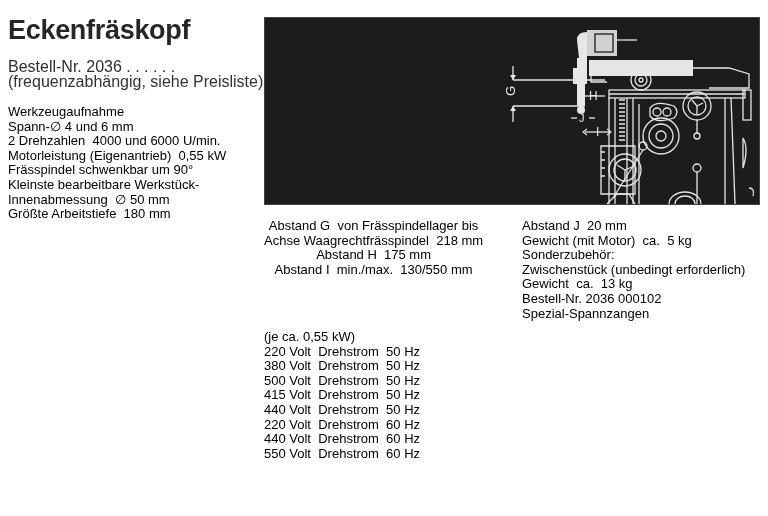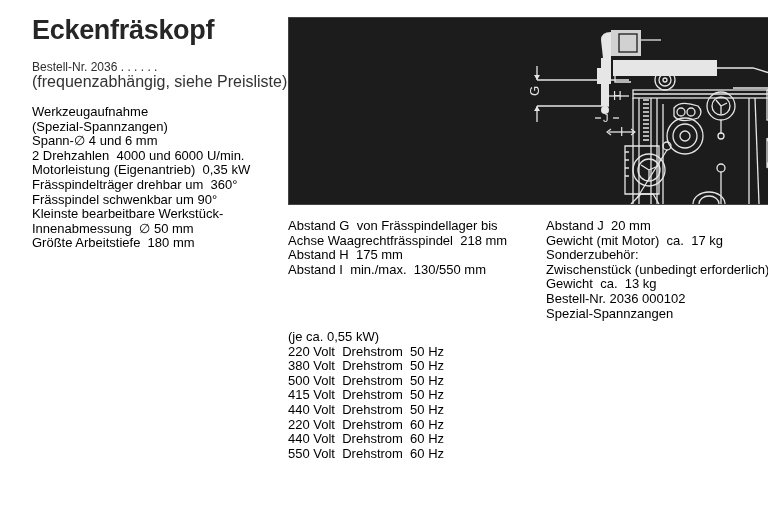--- a/index.html
+++ b/index.html
@@ -1,54 +1,52 @@
 <!DOCTYPE html>
 <html><head>
 <meta charset="utf-8">
 <style>
   html, body { margin: 0; padding: 0; }
   body {
     width: 768px; height: 516px; position: relative; overflow: hidden;
     background: #ffffff; color: #2a2a2a;
     font-family: "Liberation Sans", sans-serif;
   }
-  .abs { position: absolute; margin-left: 24px; }
+  .abs { position: absolute; }
   .title {
     left: 8px; top: 14px; font-size: 27px; font-weight: bold; color: #262626;
     letter-spacing: -0.3px; line-height: 32px;
   }
-  .order { left: 8px; top: 58px; font-size: 12px; color: #2e2e2e; line-height: 18px; }
+  .order { left: 8px; top: 58px; font-size: 16px; color: #2e2e2e; line-height: 18px; }
   .order-note { left: 8px; top: 75px; font-size: 16px; color: #333; line-height: 14px; }
   .lines { font-size: 13px; line-height: 14.6px; color: #000000; }
   .lines div { white-space: pre; }
   .spec-left { left: 8px; top: 105px; }
-  .spec-mid { left: 264px; top: 219px; }
+  .spec-mid { left: 264px; top: 219px; text-align: center; }
   .spec-right { left: 522px; top: 219px; }
   .motors { left: 264px; top: 330px; }
   .motors .head { font-weight: bold; }
   .photo {
     left: 264px; top: 17px; width: 494px; height: 186px;
     background: #1c1c1c; border: 1px solid #444;
   }
   .photo svg { display: block; }
 </style>
 </head>
 <body>
 
 <div class="abs title">Eckenfräskopf</div>
 <div class="abs order">Bestell-Nr. 2036 . . . . . .</div>
 <div class="abs order-note">(frequenzabhängig, siehe Preisliste)</div>
 
 <div class="abs lines spec-left">
   <div>Werkzeugaufnahme</div>
-  <div>(Spezial-Spannzangen)</div>
   <div>Spann-∅ 4 und 6 mm</div>
   <div>2 Drehzahlen  4000 und 6000 U/min.</div>
-  <div>Motorleistung (Eigenantrieb)  0,35 kW</div>
-  <div>Frässpindelträger drehbar um  360°</div>
+  <div>Motorleistung (Eigenantrieb)  0,55 kW</div>
   <div>Frässpindel schwenkbar um 90°</div>
   <div>Kleinste bearbeitbare Werkstück-</div>
   <div>Innenabmessung  ∅ 50 mm</div>
   <div>Größte Arbeitstiefe  180 mm</div>
 </div>
 
 <div class="abs photo">
   <svg width="494" height="186" viewBox="0 0 494 186">
     <g fill="none" stroke="#e6e6e6" stroke-width="1.3">
 
@@ -136,21 +134,21 @@
 
 <div class="abs lines spec-mid">
   <div>Abstand G  von Frässpindellager bis</div>
   <div>Achse Waagrechtfrässpindel  218 mm</div>
   <div>Abstand H  175 mm</div>
   <div>Abstand I  min./max.  130/550 mm</div>
 </div>
 
 <div class="abs lines spec-right">
   <div>Abstand J  20 mm</div>
-  <div>Gewicht (mit Motor)  ca.  17 kg</div>
+  <div>Gewicht (mit Motor)  ca.  5 kg</div>
   <div>Sonderzubehör:</div>
   <div>Zwischenstück (unbedingt erforderlich)</div>
   <div>Gewicht  ca.  13 kg</div>
   <div>Bestell-Nr. 2036 000102</div>
   <div>Spezial-Spannzangen</div>
 </div>
 
 <div class="abs lines motors">
   <div>(je ca. 0,55 kW)</div>
   <div>220 Volt  Drehstrom  50 Hz</div>

